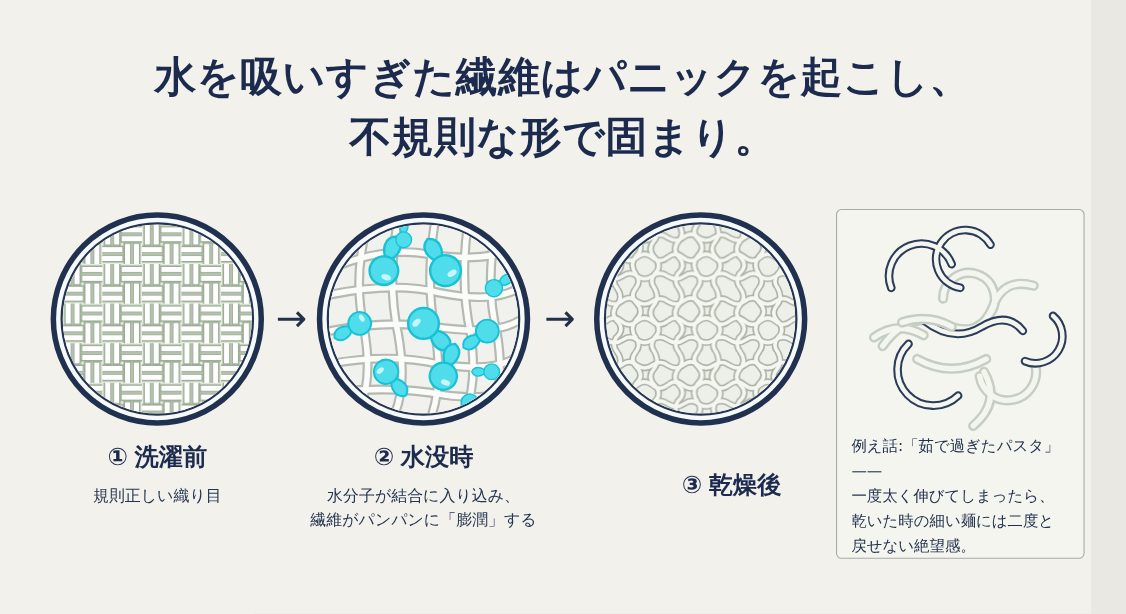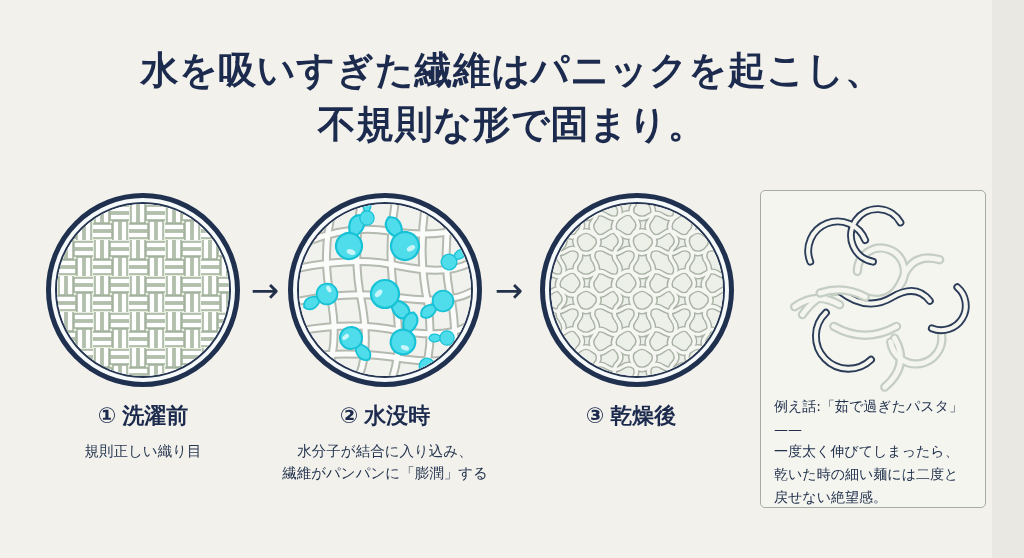--- a/index.html
+++ b/index.html
@@ -26,21 +26,21 @@
   }
   .circle-inner svg { display:block; }
   .c1 { left:46px; } .c2 { left:288px; } .c3 { left:540px; }
   .arrow {
     position:absolute; top:270px; width:44px; height:40px;
     color:#22304a; font-size:34px; line-height:40px; text-align:center;
   }
   .a1 { left:243px; } .a2 { left:487px; }
   
   .step-label { position:absolute; top:401px; width:230px; text-align:center; }
-  .l1 { left:28px; } .l2 { left:270px; } .l3 { left:516px; }
+  .l1 { left:28px; } .l2 { left:270px; } .l3 { left:550px;margin-top:25px; }
   .step-heading { color:#1c2b4d; font-size:22px; font-weight:bold; }
   .step-heading .num { margin-right:6px; }
   .step-desc {
     margin-top:9px; color:#25354f; font-size:14.5px; line-height:1.55;
     white-space:pre-line;
   }
   
   .panel {
     position:absolute; left:760px; top:190px; width:226px; height:318px;
     background:#f5f5f0; border:1.5px solid #a7aba6; border-radius:5px;

